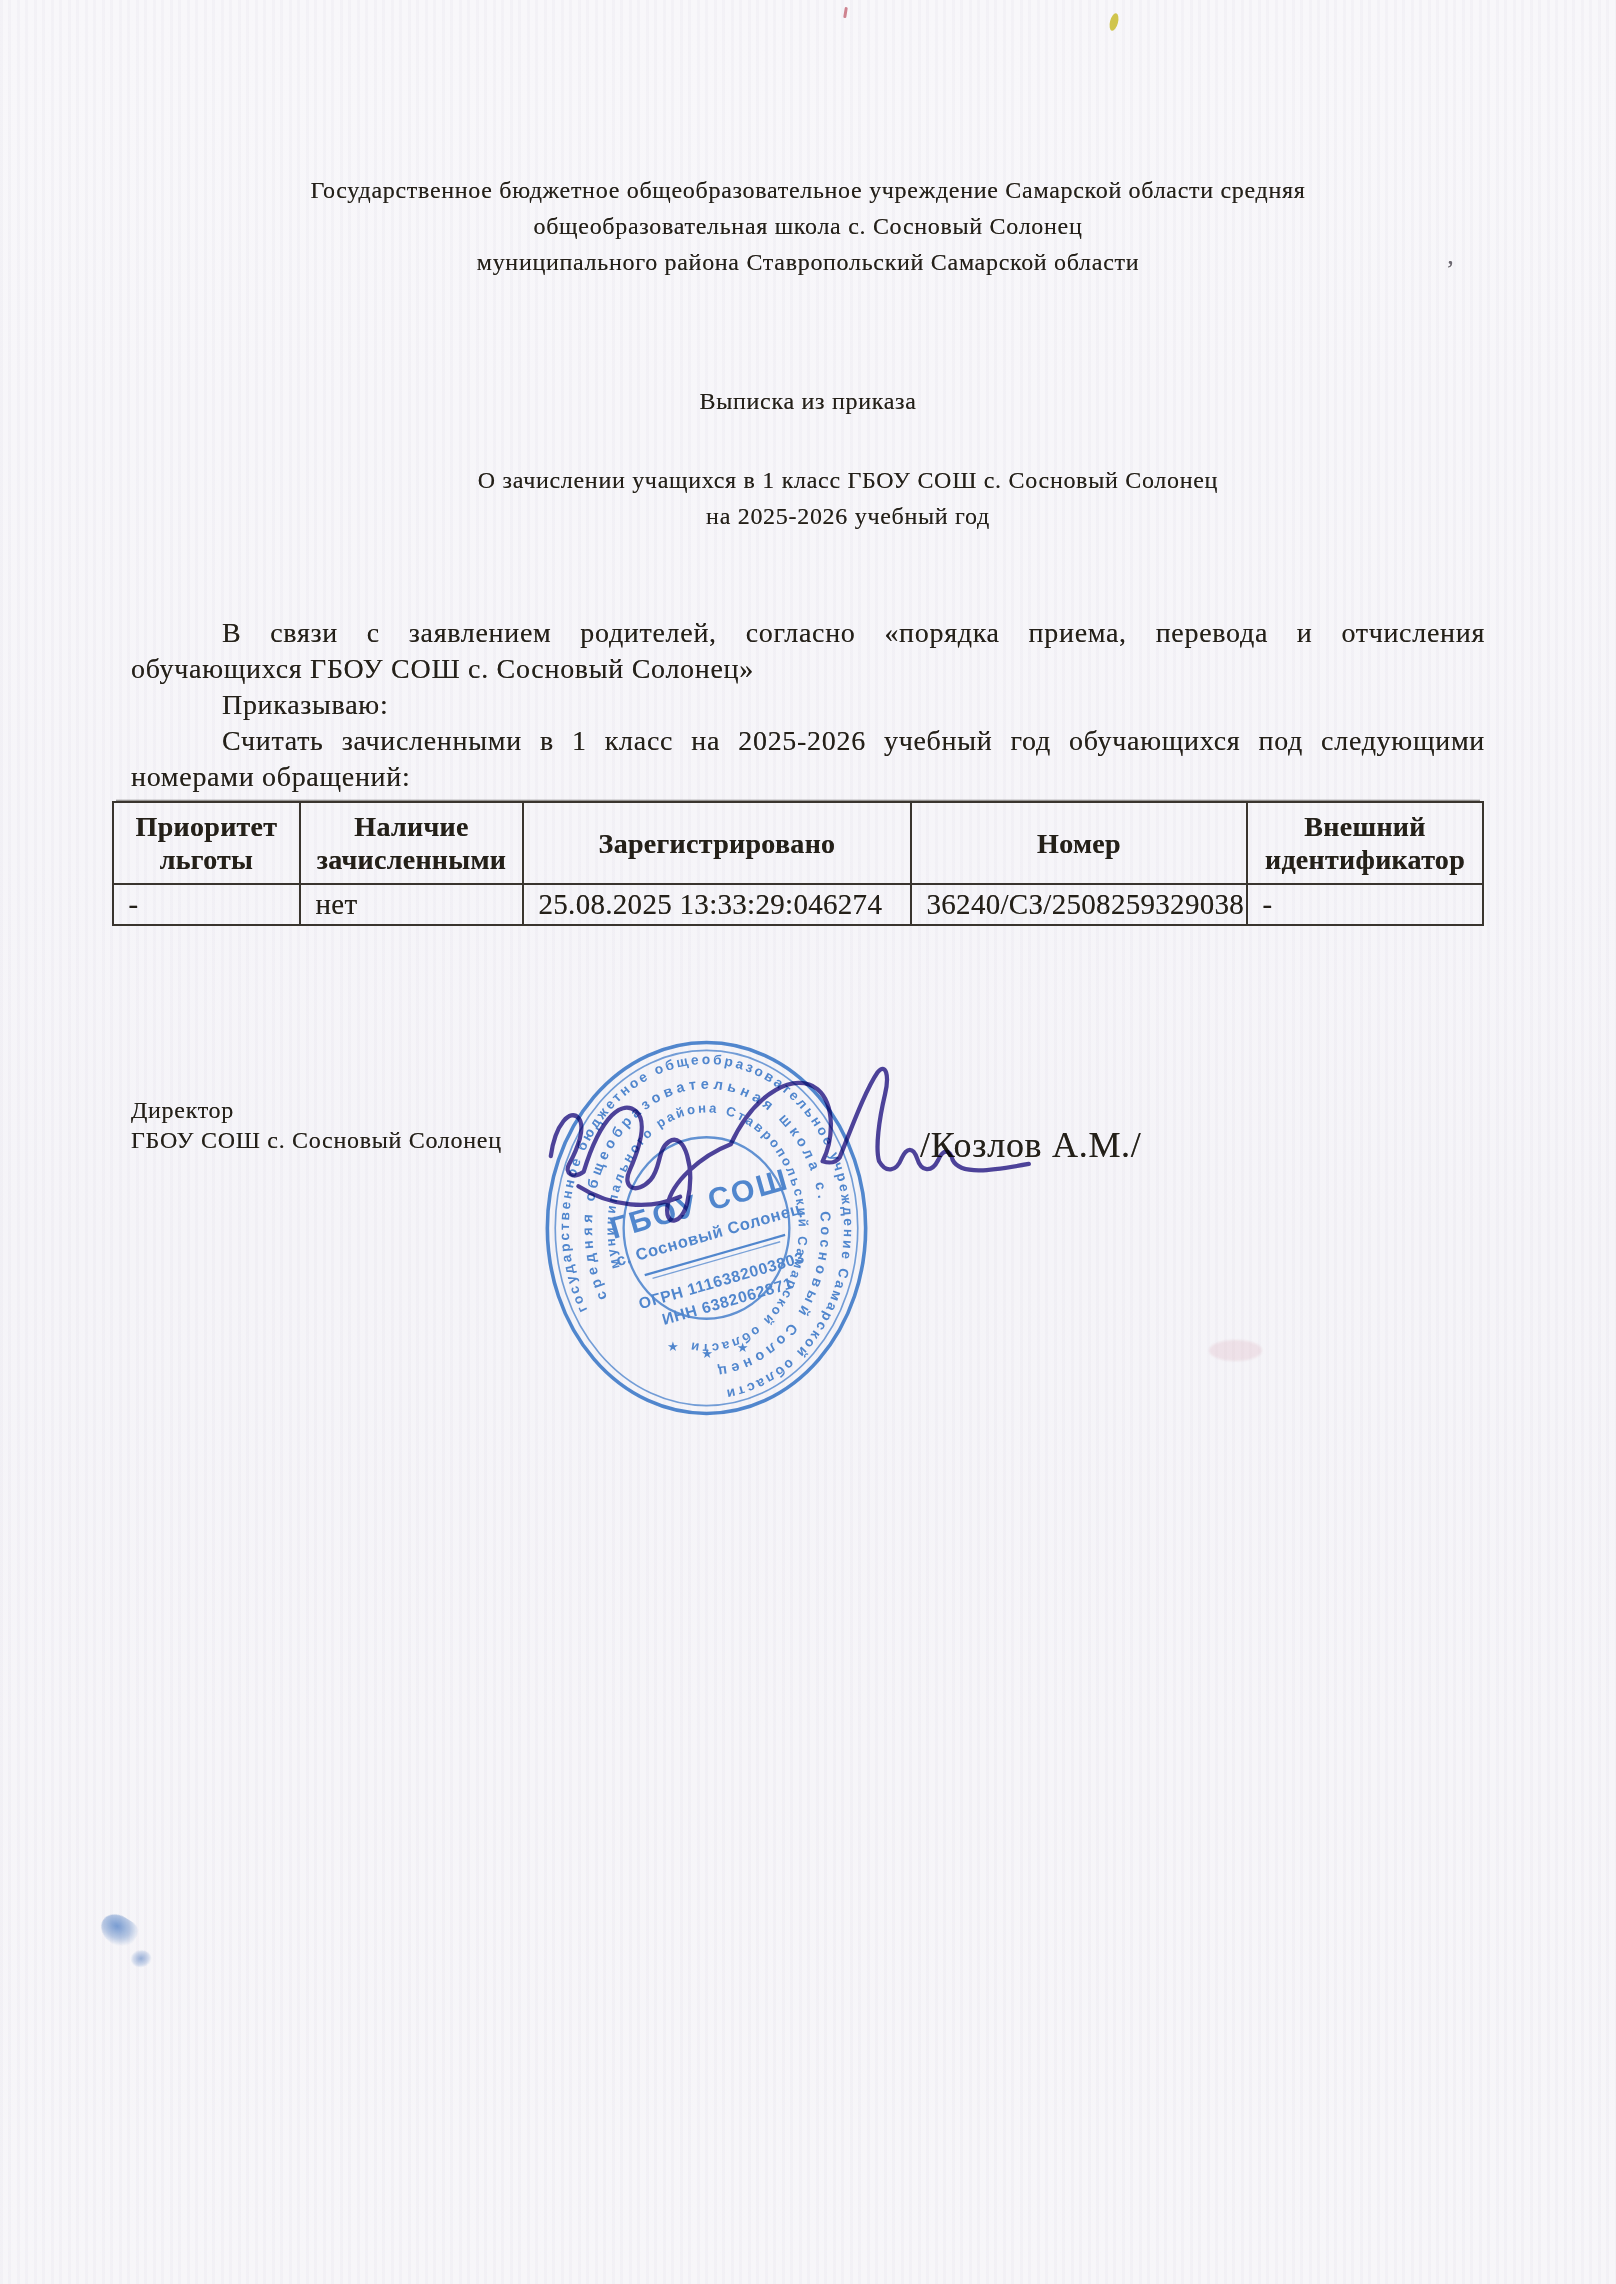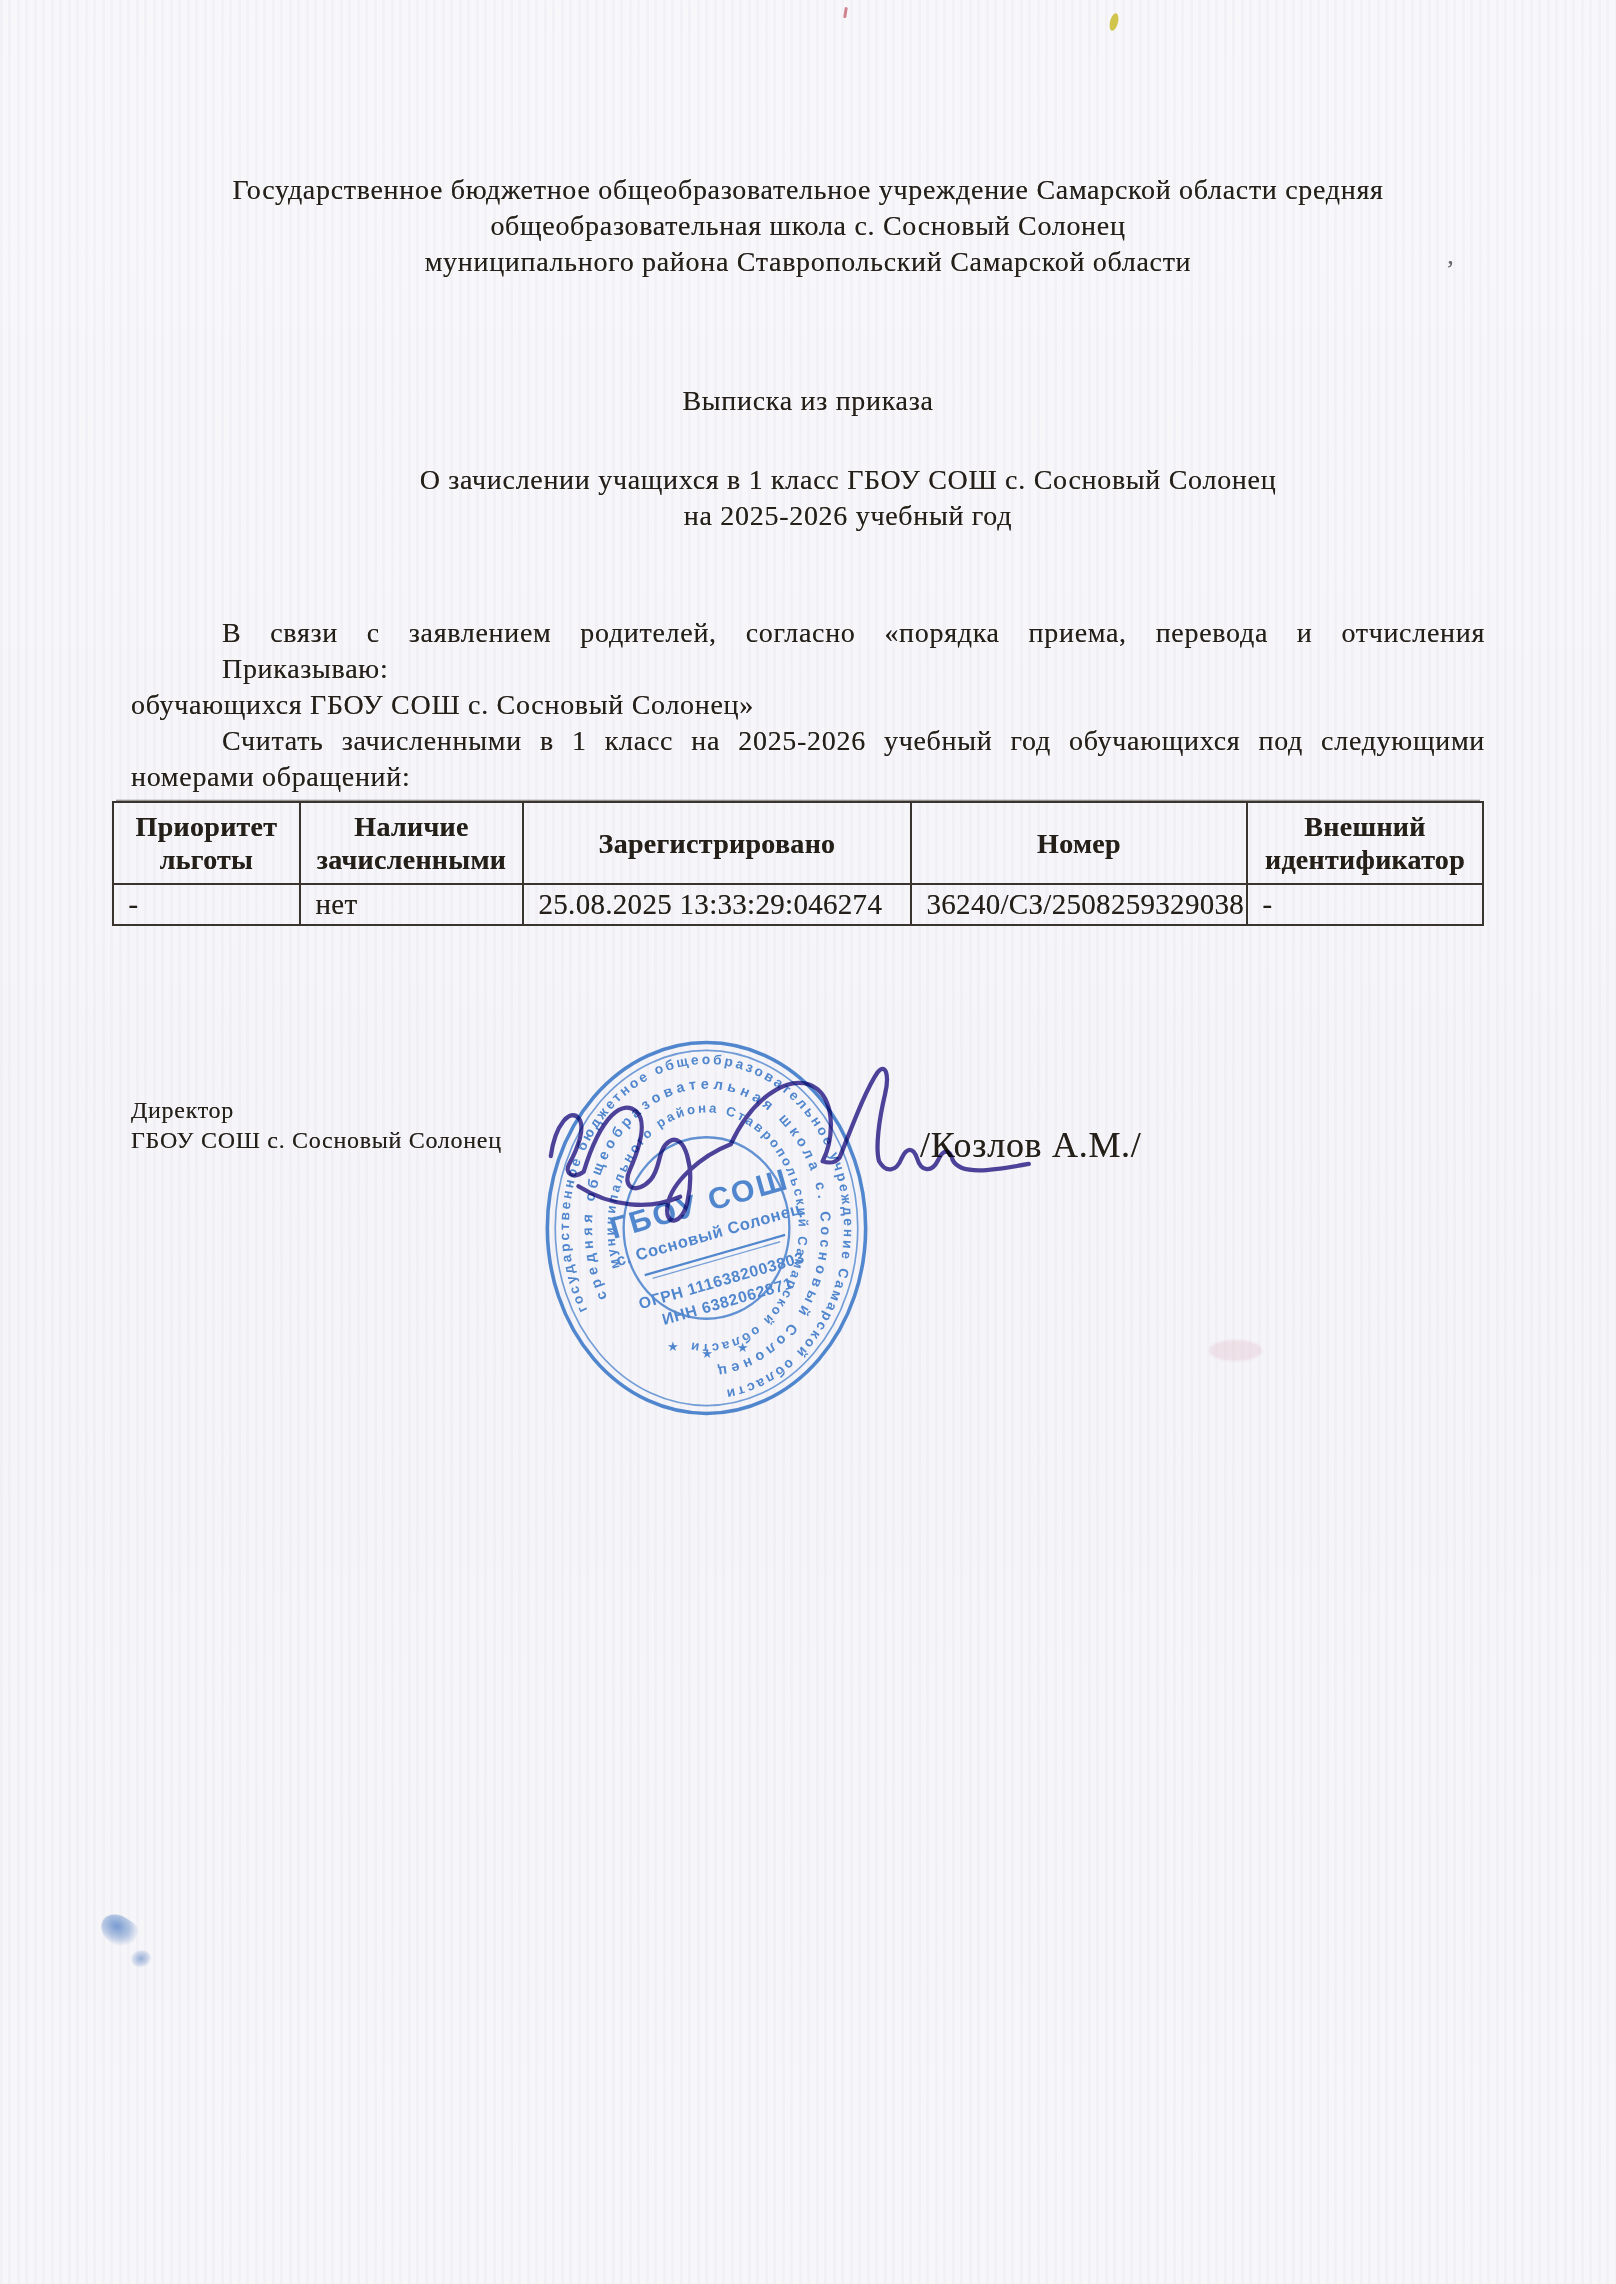--- a/index.html
+++ b/index.html
@@ -6,21 +6,21 @@
   body{
     width:1616px;height:2284px;position:relative;overflow:hidden;
     background:
       repeating-linear-gradient(90deg, rgba(226,223,233,.22) 0 2.6px, rgba(255,255,255,0) 2.6px 8.5px),
       linear-gradient(180deg,#f8f7fa 0%,#f5f4f8 55%,#f7f6f9 100%);
     font-family:"Liberation Serif","DejaVu Serif",serif;
     color:#242019;
   }
   .abs{position:absolute;}
   .doc-text{letter-spacing:0.7px; text-shadow:0 0 0.4px rgba(36,32,25,.55);}
-  .center-block{left:0;width:1616px;text-align:center;font-size:28px;line-height:36px;}
+  .center-block{left:0;width:1616px;text-align:center;font-size:24px;line-height:36px;}
   .pad-block{left:131px;width:1354px;font-size:28px;line-height:36px;}
   .line{height:36px;overflow:hidden;}
   .line.j{text-align:justify;}
   .line.j::after{content:"";display:inline-block;width:100%;height:0;}
   .line.ind{text-indent:91px;}
 
   
   table.doc-table{
     position:absolute;left:112px;top:801px;width:1370px;
     border-collapse:collapse;table-layout:fixed;
@@ -69,22 +69,22 @@
   <div>Выписка из приказа</div>
 </div>
 
 <div class="abs center-block doc-text" style="top:462px;padding-left:40px;">
   <div>О зачислении учащихся в 1 класс ГБОУ СОШ с. Сосновый Солонец</div>
   <div>на 2025-2026 учебный год</div>
 </div>
 
 <div class="abs pad-block doc-text" style="top:571px;margin-top:44px;">
   <div class="line j ind">В связи с заявлением родителей, согласно «порядка приема, перевода и отчисления</div>
+  <div class="line">обучающихся ГБОУ СОШ с. Сосновый Солонец»</div>
   <div class="line ind">Приказываю:</div>
-  <div class="line">обучающихся ГБОУ СОШ с. Сосновый Солонец»</div>
   <div class="line j ind">Считать зачисленными в 1 класс на 2025-2026 учебный год обучающихся под следующими</div>
   <div class="line">номерами обращений:</div>
 </div>
 
 <table class="doc-table">
   <colgroup>
     <col style="width:187px">
       <col style="width:223px">
       <col style="width:388px">
       <col style="width:336px">

